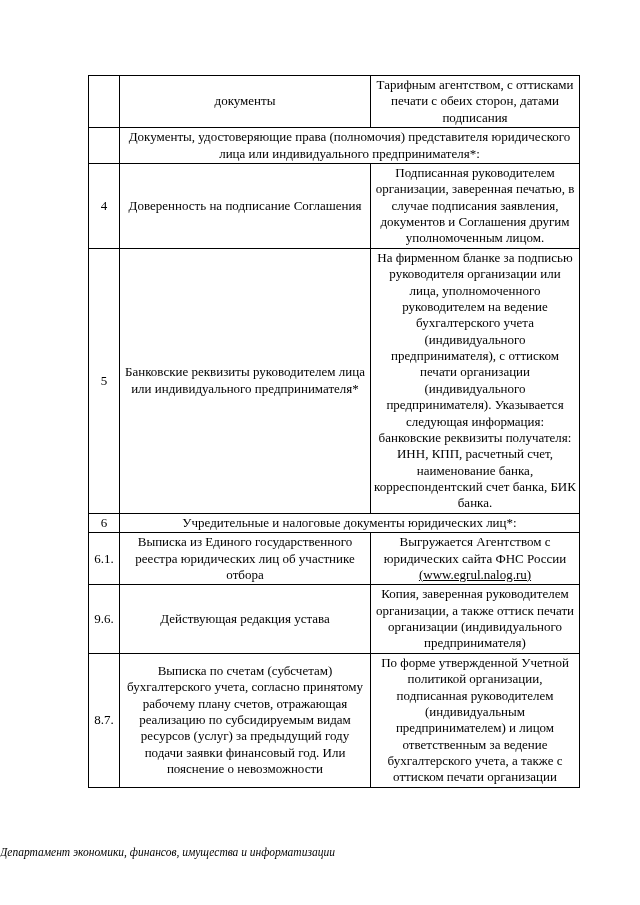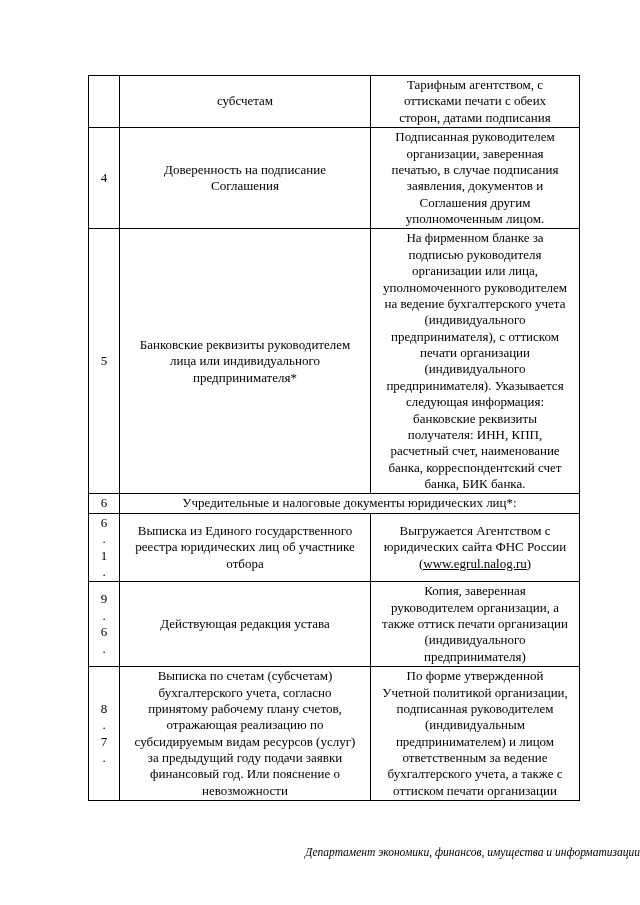--- a/index.html
+++ b/index.html
@@ -21,61 +21,65 @@
     width: 491px;
     border-collapse: collapse;
     table-layout: fixed;
   }
   table.doc-table td {
     border: 1px solid #000;
     font-size: 13px;
     line-height: 1.26;
     text-align: center;
     vertical-align: middle;
-    padding: 1px 11px;
+    padding: 1px 3px;
     word-wrap: break-word;
   }
   .col-num  { width: 31px; }
   .col-name { width: 251px; }
   .col-req  { width: 209px; }
 
   td.v-top { vertical-align: top; }
 
   .link { text-decoration: underline; margin-top: 12px; }
 
   .footer {
     position: absolute;
     left: 0;
     top: 846px;
     width: 640px;
-    text-align: right;
+    text-align: left;
     font-style: italic;
     font-size: 11.5px;
     line-height: 1.2;
   }
 </style>
 </head>
 <body>
 
 <div class="page">
 
   <table class="doc-table">
     <colgroup>
       <col class="col-num">
       <col class="col-name">
       <col class="col-req">
     </colgroup>
 
     <tbody>
         <tr>
       <td></td>
-      <td class="v-top">субсчетам</td>
+      <td class="v-top">документы</td>
       <td>Тарифным агентством, с оттисками печати с обеих сторон, датами подписания</td>
     </tr>
 
+    <tr>
+      <td></td>
+      <td colspan="2">Документы, удостоверяющие права (полномочия) представителя юридического лица или индивидуального предпринимателя*:</td>
+    </tr>
 
     <tr>
       <td>4</td>
       <td>Доверенность на подписание Соглашения</td>
       <td>Подписанная руководителем организации, заверенная печатью, в случае подписания заявления, документов и Соглашения другим уполномоченным лицом.</td>
     </tr>
 
     <tr>
       <td>5</td>
       <td>Банковские реквизиты руководителем лица или индивидуального предпринимателя*</td>

